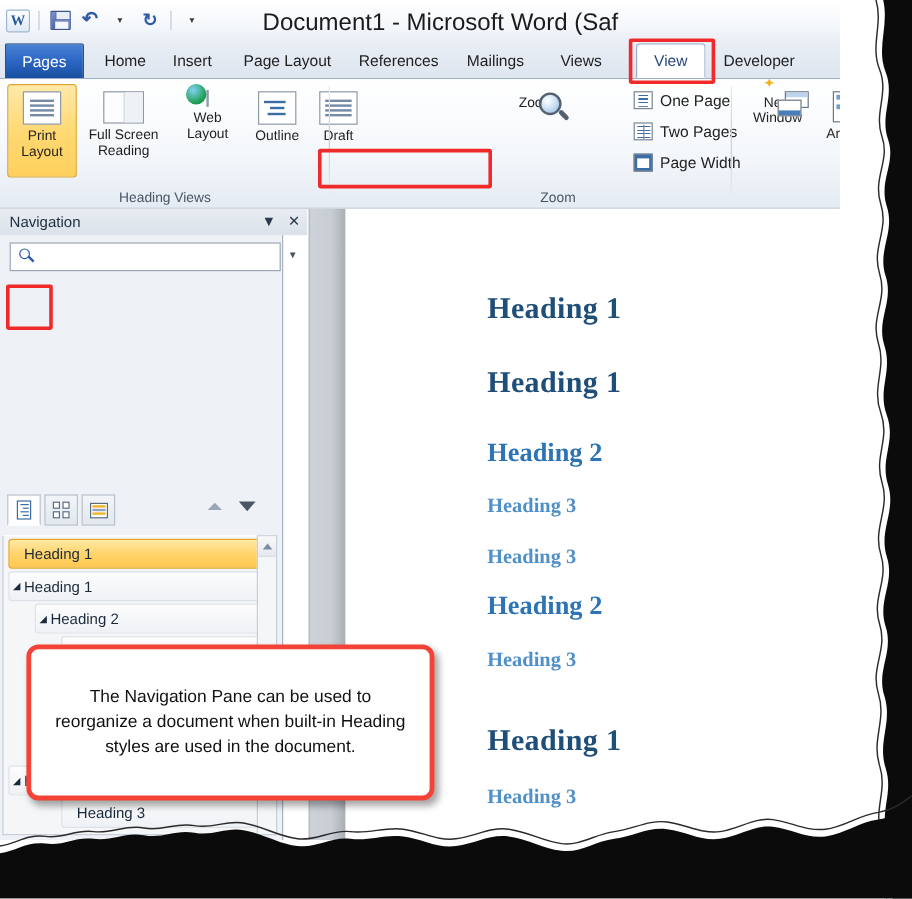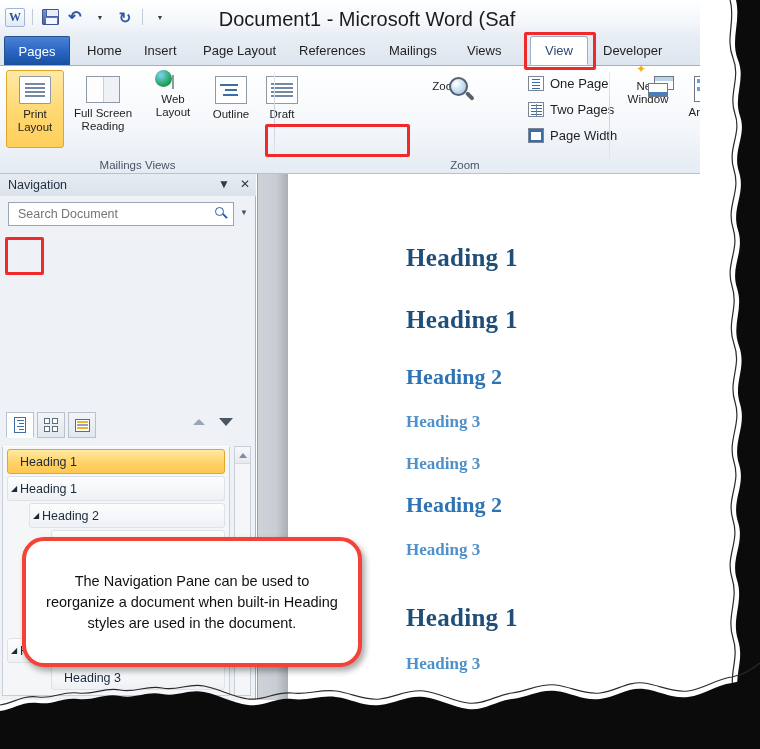--- a/index.html
+++ b/index.html
@@ -269,21 +269,21 @@
   .ico-arrange{
     width:30px; height:26px; background:#ffffff; border:1px solid #6d7785;
     display:flex; flex-direction:column;
   }
   .ico-arrange i{display:block;height:4px;background:#6f9fd0;margin:2px 2px 0 2px;}
   .ico-arrange i:nth-child(2){margin-top:4px;}
 
   
   .navpane {
     position: absolute; left: 0; top: 174px;
-    width: 256px; height: 526px;
+    width: 236px; height: 526px;
     background: #eef1f5;
     border-right: 1px solid #a9b4c2;
   }
   .nav-header {
     position: absolute; left: 0; top: 0; width: 256px; height: 22px;
     background: linear-gradient(to bottom,#e8ecf2,#dbe2ea);
     display: flex; align-items: center;
   }
   .nav-title {
     font-size: 12.5px; color: #1e2c3d; margin-left: 8px;
@@ -432,21 +432,21 @@
     pointer-events: none;
   }
 
   
   .callout {
     position: absolute;
     left: 22px; top: 537px;
     width: 340px; height: 130px;
     background: #ffffff;
     border: 4px solid #f44336;
-    border-radius: 22px;
+    border-radius: 10px;
     box-shadow: 3px 4px 6px rgba(0,0,0,.35);
     display: flex; align-items: center; 
     padding: 6px 16px;
   }
   .callout p {
     margin: 0;
     text-align: center;
     font-size: 14.5px;
     line-height: 21px;
     color: #111111;
@@ -538,21 +538,21 @@
           <span class="glyph">
               <span class="ico-draft">
                 <i></i>
                 <i></i>
                 <i></i>
                 <i></i>
               </span>
             </span>
           <span>Draft</span>
         </div>
-        <div class="rgroup-label" style="width:275px;">Mailings Views</div>
+        <div class="rgroup-label" style="width:275px;">Heading Views</div>
         <div class="rgroup-div" style="left:274px;"></div>
       </div>
 
 
       <div class="rgroup" style="left:410px;width:200px;">
         <div class="bigbtn" style="left:8px;">
           <span class="glyph">
             <span class="ico-zoom"><span class="lens"></span><span class="handle"></span></span>
           </span>
           <span>Zoom</span>
@@ -598,21 +598,20 @@
       <div class="nav-header">
         <span class="nav-title">Navigation</span>
         <span class="nav-hdr-btns">
           <span>▼</span>
           <span>✕</span>
         </span>
       </div>
 
       <div class="searchrow">
         <div class="searchbox">
-          <input type="text" placeholder="Search Document" style="">
           <span class="mag">
               <span class="l"></span>
               <span class="h"></span>
             </span>
         </div>
         <span class="search-caret">▼</span>
       </div>
 
       <div class="navtabs">
         <div class="navtab active">

